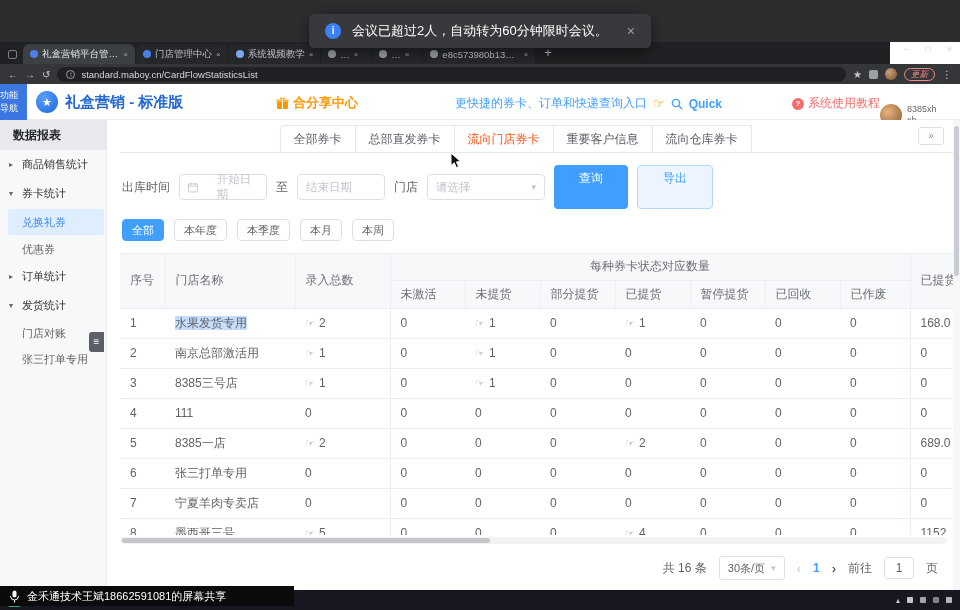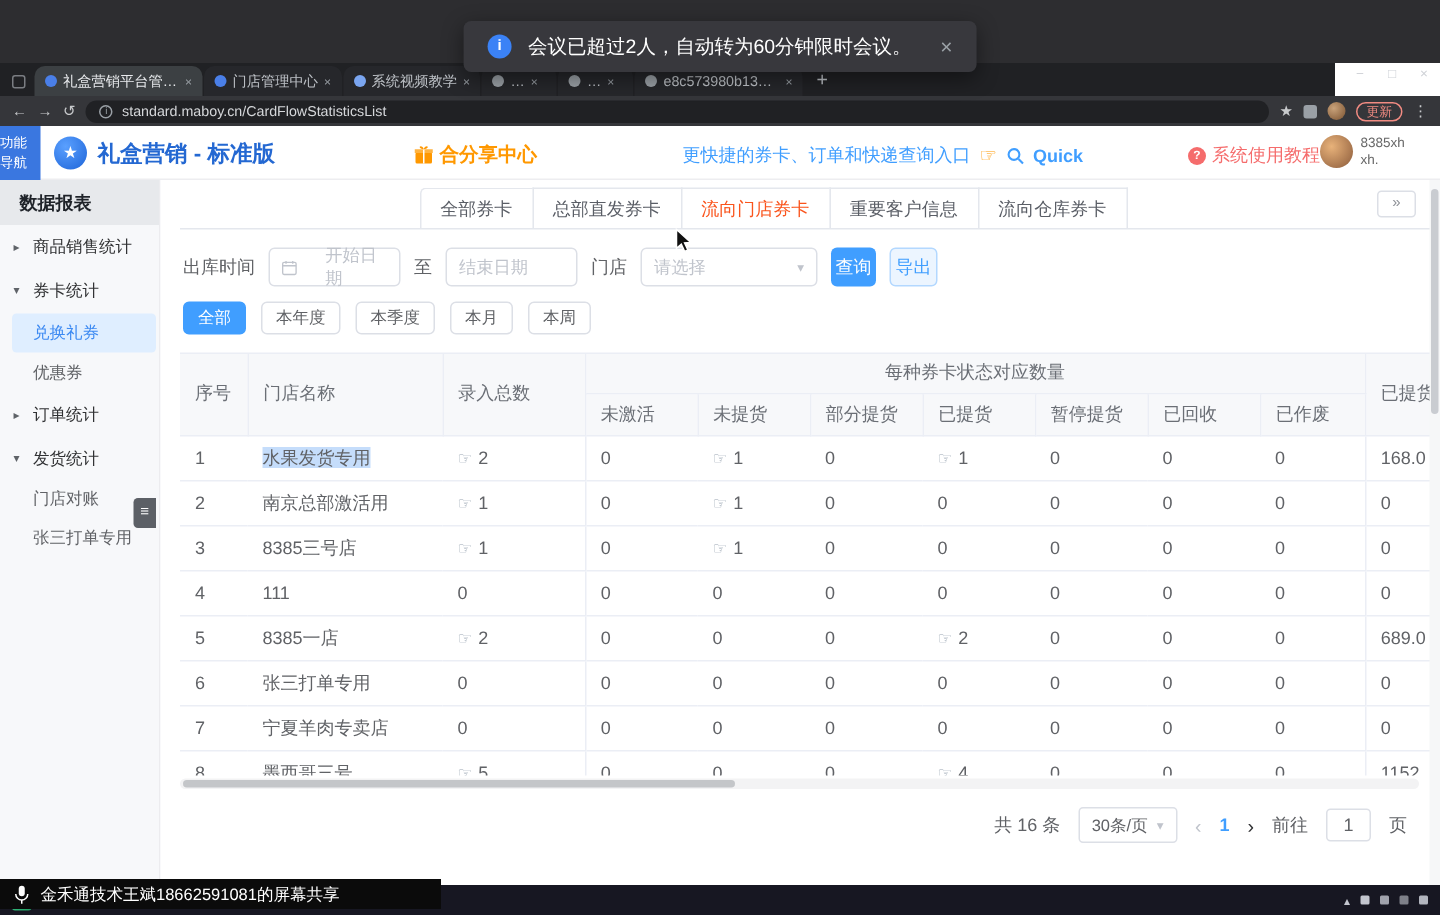--- a/index.html
+++ b/index.html
@@ -23,41 +23,41 @@
   .urlbar { position:absolute; top:64px; left:0; right:0; height:20px; background:#35363a;
             display:flex; align-items:center; gap:7px; padding:0 8px; color:#c8cacc; font-size:11px; }
   .nav-ic { font-size:10px; color:#c8cacc; flex:none; }
   .url-field { flex:1; height:15px; background:#202124; border-radius:8px; display:flex; align-items:center;
                gap:6px; padding:0 9px; color:#d5d7da; font-size:9.5px; overflow:hidden; white-space:nowrap; }
   .site-info { width:9px; height:9px; border:1px solid #9aa0a6; border-radius:50%; color:#9aa0a6;
                font-size:6.5px; line-height:7px; text-align:center; flex:none; }
   .ext-ic { width:9px; height:9px; background:#9aa0a6; border-radius:2px; flex:none; }
   .mini-avatar { width:12px; height:12px; border-radius:50%; background:radial-gradient(circle at 35% 35%, #c9a27a, #7a5230); flex:none; }
   .update-pill { border:1px solid #f28b82; color:#f28b82; border-radius:8px; font-size:8.5px;
-                 padding:0 6px; height:13px; line-height:11px; flex:none; }
+                 padding:0 6px; height:13px; line-height:11px; flex:none;font-style:italic; }
   .menu-dots { font-size:10px; color:#c8cacc; flex:none; }
 
   
   .app-header { position:absolute; top:84px; left:0; right:0; height:36px; background:#fff; border-bottom:1px solid #ededf0; }
   .func-nav { position:absolute; left:0; top:0; width:27px; height:36px; background:#3a77e0; color:#fff;
               font-size:9px; text-align:left; padding-top:5px; line-height:1.45; }
   .logo-wrap { position:absolute; left:36px; top:7px; display:flex; align-items:center; gap:7px; }
   .logo-ic { width:22px; height:22px; border-radius:50%; background:radial-gradient(circle at 35% 30%, #5aa0ff, #1d64d8);
              color:#fff; font-size:11px; line-height:22px; text-align:center; }
   .app-title { color:#2468d2; font-size:15px; font-weight:700; }
   .share-wrap { position:absolute; left:276px; top:10px; display:flex; align-items:center; gap:4px;
                 color:#ff9800; font-size:13px; font-weight:700; }
   .quick-wrap { position:absolute; left:455px; top:11px; display:flex; align-items:center; gap:6px; font-size:12px; }
   .quick-tip { color:#409eff; }
   .hand { color:#ff9800; font-size:13px; }
   .quick-word { color:#409eff; font-weight:700; }
   .tut-wrap { position:absolute; left:792px; top:11px; display:flex; align-items:center; gap:4px; color:#f56c6c; font-size:12px; }
   .tut-ic { width:12px; height:12px; border-radius:50%; background:#f56c6c; color:#fff; font-size:8px;
             line-height:12px; text-align:center; font-weight:700; }
-  .user-wrap { position:absolute; left:880px; top:6px; display:flex; align-items:center; gap:5px; }
+  .user-wrap { position:absolute; left:880px; top:20px; display:flex; align-items:center; gap:5px; }
   .user-avatar { width:22px; height:22px; border-radius:50%; background:radial-gradient(circle at 35% 35%, #e8b27a, #8a5a3a); }
   .user-txt { font-size:9px; color:#666; line-height:1.2; }
 
   
   .sidebar { position:absolute; top:120px; left:0; width:107px; bottom:20px; background:#f7f8fa; border-right:1px solid #ececef; }
   .side-head { height:30px; line-height:30px; background:#e7e9ec; color:#1f2329; font-size:12px; font-weight:700; padding-left:13px; }
   .side-group { height:29px; display:flex; align-items:center; gap:5px; padding-left:9px; font-size:11px; color:#303133; }
   .arrow { font-size:8px; color:#5f6368; width:8px; flex:none; }
   .side-child { height:26px; line-height:26px; padding-left:22px; font-size:11px; color:#606266; }
   .side-child.active { background:#dfeeff; color:#3d8af2; border-radius:3px; margin:1px 2px 1px 8px; padding-left:14px; }
@@ -73,21 +73,21 @@
   .ctab.active { color:#fa541c; }
   .expand-btn { position:absolute; right:16px; top:2px; width:26px; height:18px; border:1px solid #dcdfe6; border-radius:3px;
                 color:#909399; font-size:10px; line-height:16px; text-align:center; background:#fff; }
 
   .filter-row { display:flex; align-items:center; gap:9px; margin:12px 0 0 2px; font-size:12px; color:#606266; }
   .finput { height:26px; border:1px solid #dcdfe6; border-radius:4px; background:#fff; display:flex; align-items:center;
             gap:19px; padding:0 8px; color:#c0c4cc; font-size:11.5px; }
   .date { width:88px; }
   .select { width:118px; justify-content:space-between; }
   .chev { color:#c0c4cc; font-size:9px; }
-  .btn { height:26px; padding:0 3px; border-radius:4px; font-size:12px; line-height:24px; white-space:nowrap; }
+  .btn { height:44px; padding:0 25px; border-radius:4px; font-size:12px; line-height:24px; white-space:nowrap; }
   .btn.primary { background:#409eff; color:#fff; line-height:26px; }
   .btn.plain { background:#ecf5ff; border:1px solid #b3d8ff; color:#409eff; }
 
   .pills { display:flex; gap:10px; margin:10px 0 0 2px; }
   .pill { height:22px; line-height:20px; padding:0 9px; border:1px solid #dcdfe6; border-radius:4px;
           font-size:11px; color:#606266; background:#fff; }
   .pill.active { background:#409eff; border-color:#409eff; color:#fff; }
 
   .table-wrap { margin-top:12px; height:282px; overflow:hidden; border-top:1px solid #ebeef5; }
   table { border-collapse:collapse; table-layout:fixed; width:880px; font-size:12px; color:#606266; }

